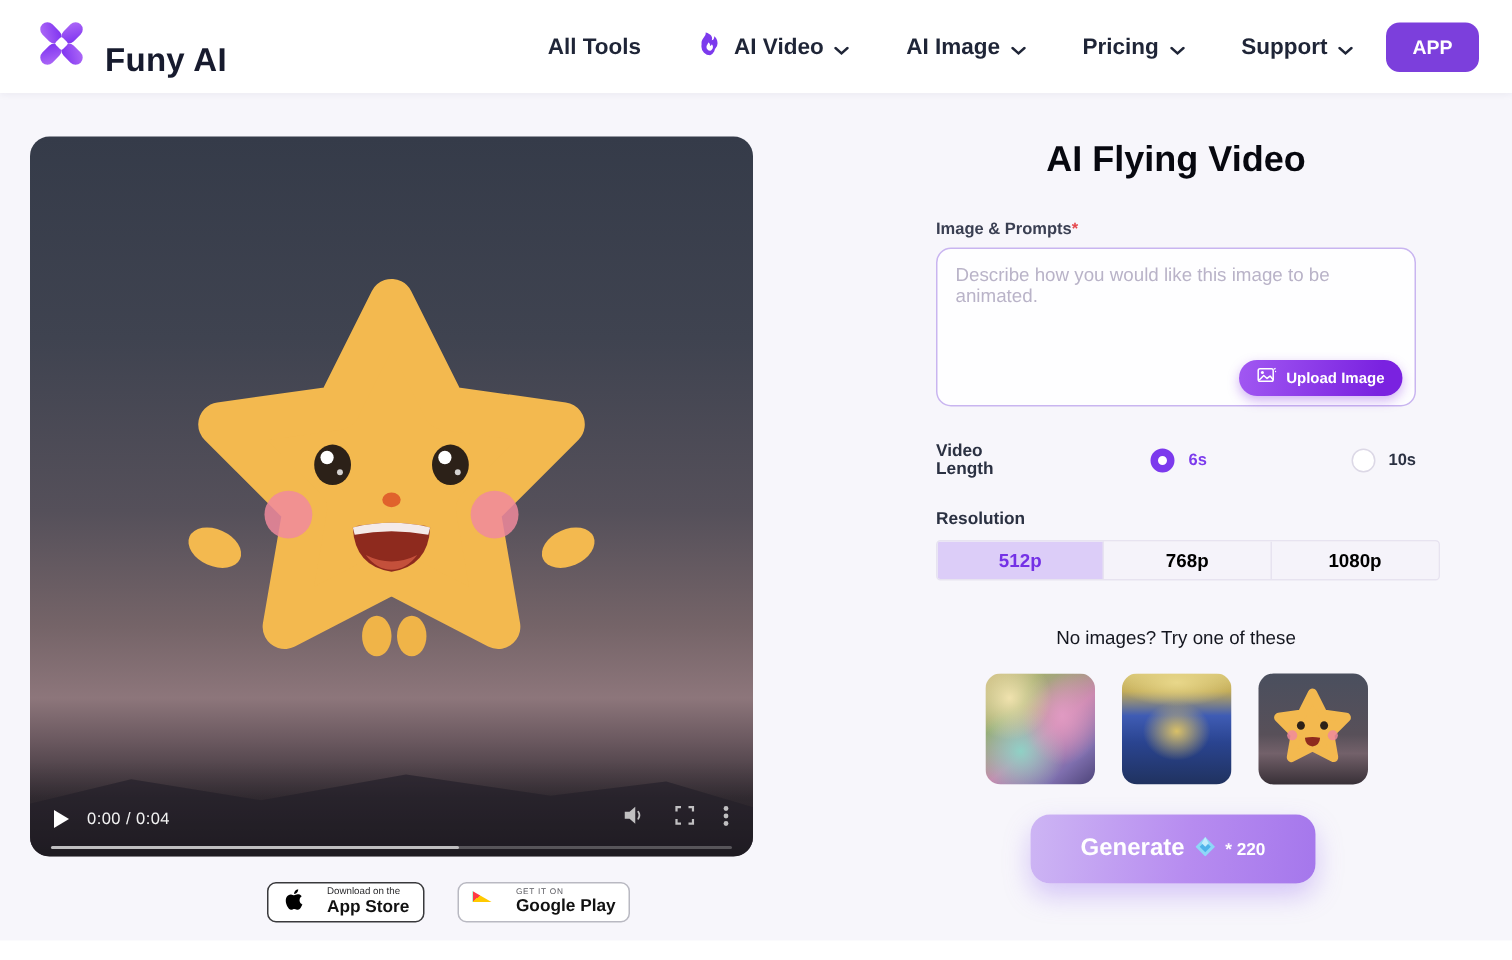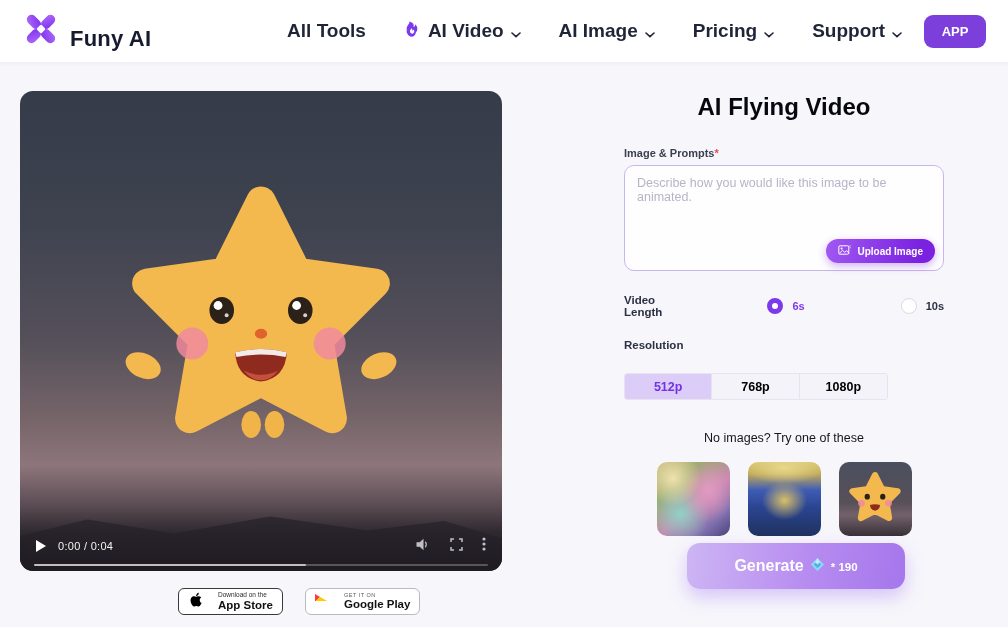--- a/index.html
+++ b/index.html
@@ -12,21 +12,21 @@
   }
   
   .header{
     position:absolute; top:0; left:0; width:1008px; height:62px;
     background:#ffffff; display:flex; align-items:center;
     padding:0 22px; box-shadow:0 1px 5px rgba(40,40,80,.06); z-index:5;
   }
   .brand{ display:flex; align-items:flex-end; gap:10px; }
   .brand-name{ font-size:22px; font-weight:bold; color:#171b2e; letter-spacing:.2px; }
   .nav{ display:flex; align-items:center; margin-left:auto; gap:38px; }
-  .nav-item{ display:flex; align-items:center; gap:7px; font-size:19px; font-weight:bold; color:#1f2537; cursor:pointer; white-space:nowrap; }
+  .nav-item{ display:flex; align-items:center; gap:7px; font-size:15px; font-weight:bold; color:#1f2537; cursor:pointer; white-space:nowrap; }
   .chev{ display:inline-block; margin-top:2px; }
   .app-btn{
     margin-left:22px; width:62px; height:33px; border:none; border-radius:9px;
     background:#7c3fdc; color:#fff; font-weight:bold; font-size:13px; cursor:pointer;
     font-family:inherit;
   }
   
   .video-card{
     position:absolute; left:20px; top:91px; width:482px; height:480px;
     border-radius:13px; overflow:hidden;
@@ -84,42 +84,42 @@
   .vl-row{ margin-top:19px; }
   .vl-label,.res-label{ font-size:11.5px; font-weight:bold; color:#2b3142; }
   .vl-opt{ display:flex; align-items:center; gap:9px; cursor:pointer; }
   .vl-opt.first{ margin-left:98px; }
   .vl-opt.second{ margin-left:96px; }
   .radio{ width:16px; height:16px; border-radius:50%; background:#fff; border:1.5px solid #dcd8e6; }
   .radio.on{ border:5px solid #7c3aed; }
   .vl-opt .opt-label{ font-size:11px; font-weight:bold; color:#2b3142; }
   .vl-opt.sel .opt-label{ color:#7c3aed; }
   .res-label{ margin-top:21px; }
-  .segmented{ margin-top:22px; display:grid; grid-template-columns:1fr 1fr 1fr; width:264px; height:27px;
+  .segmented{ margin-top:8px; display:grid; grid-template-columns:1fr 1fr 1fr; width:336px; height:27px;
     border:1px solid #e7e3f0; border-radius:3px; overflow:hidden; }
   .seg{ display:flex; align-items:center; justify-content:center; font-size:12.5px; font-weight:bold;
     color:#000000; background:#f5f3fa; border-right:1px solid #e7e3f0; cursor:pointer; }
   .seg:last-child{ border-right:none; }
   .seg.sel{ background:#dccdf8; color:#7431e6; }
   .samples-title{ margin-top:31px; text-align:center; font-size:12.5px; color:#14161f; }
   .thumbs{ margin-top:17px; display:flex; justify-content:center; gap:18px; }
   .thumb{ width:73px; height:74px; border-radius:10px; overflow:hidden; cursor:pointer; position:relative; }
   .thumb.fairy{ background:
       radial-gradient(40px 40px at 22% 22%, #f0e2ae 0%, rgba(240,226,174,0) 70%),
       radial-gradient(36px 44px at 70% 38%, #e09ac2 0%, rgba(224,154,194,0) 75%),
       radial-gradient(40px 40px at 32% 70%, #8fd1c5 0%, rgba(143,209,197,0) 75%),
       linear-gradient(140deg,#c9b87c 0%,#97a86c 30%,#c987ae 55%,#7f6fae 80%,#4c4378 100%); }
   .thumb.warrior{ background:
       radial-gradient(30px 26px at 50% 52%, #d9c067 0%, rgba(217,192,103,0) 75%),
       radial-gradient(50px 20px at 50% 8%, #e8d78a 0%, rgba(232,215,138,0) 80%),
       linear-gradient(180deg,#d8c675 0%,#c2ab57 16%,#3f5cb4 38%,#2a4490 62%,#20325f 100%); }
   .thumb.star{ background:linear-gradient(180deg,#4a4f5e 0%,#585059 55%,#73616a 72%,#383037 100%); }
   .thumb.star svg{ position:absolute; left:50%; top:50%; transform:translate(-50%,-52%); }
   .generate-btn{
-    position:absolute; left:687px; top:543px; width:218px; height:46px; border:none;
+    position:absolute; left:687px; top:543px; width:190px; height:46px; border:none;
     border-radius:13px; background:linear-gradient(95deg,#cdb5f4 0%,#b78cf0 55%,#a577ec 100%);
     display:flex; align-items:center; justify-content:center; gap:7px; cursor:pointer;
     color:#fff; font-family:inherit; box-shadow:0 8px 18px rgba(150,105,240,.35);
   }
   .gen-label{ font-size:16px; font-weight:bold; }
   .gen-cost{ font-size:11.5px; font-weight:bold; margin-top:2px; }
   .footer-strip{ position:absolute; left:0; bottom:0; width:1008px; height:13px; background:#ffffff; }
 </style>
 </head>
 <body>
@@ -333,16 +333,16 @@
 
 <button class="generate-btn">
   <span class="gen-label">Generate</span>
   <span>
     <svg width="13" height="13" viewBox="0 0 14 14">
       <polygon points="7,0 14,7 7,14 0,7" fill="#8ed8f8"></polygon>
       <polygon points="7,3 11,7 7,11 3,7" fill="#4fb3ea"></polygon>
       <polygon points="7,0 9.5,4.5 7,7 4.5,4.5" fill="#c2ecfc"></polygon>
     </svg>
   </span>
-  <span class="gen-cost">* 190</span>
+  <span class="gen-cost">* 220</span>
 </button>
 
 <div class="footer-strip"></div>
 
 </body></html>

